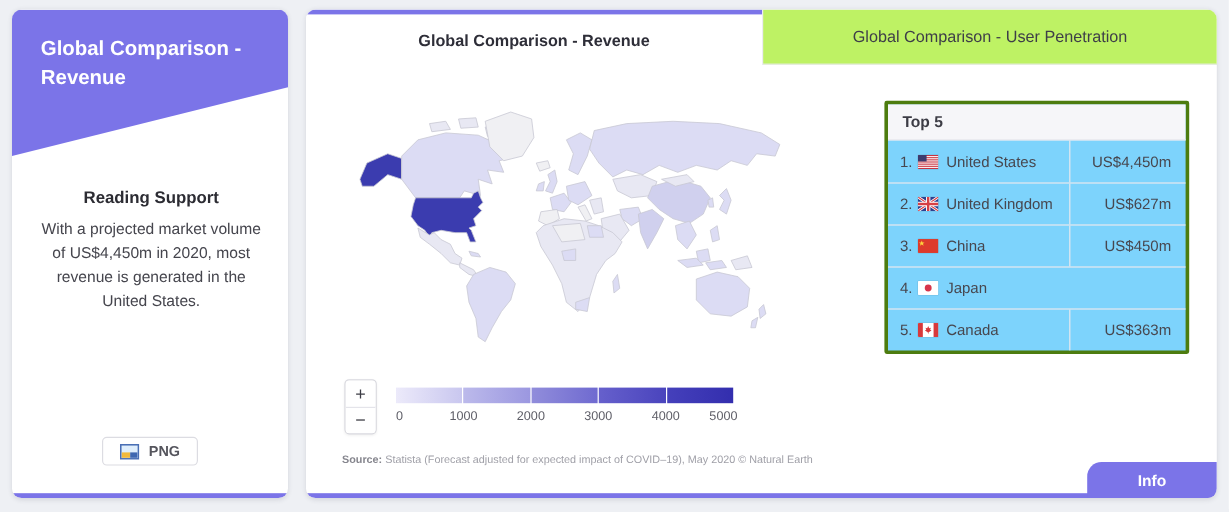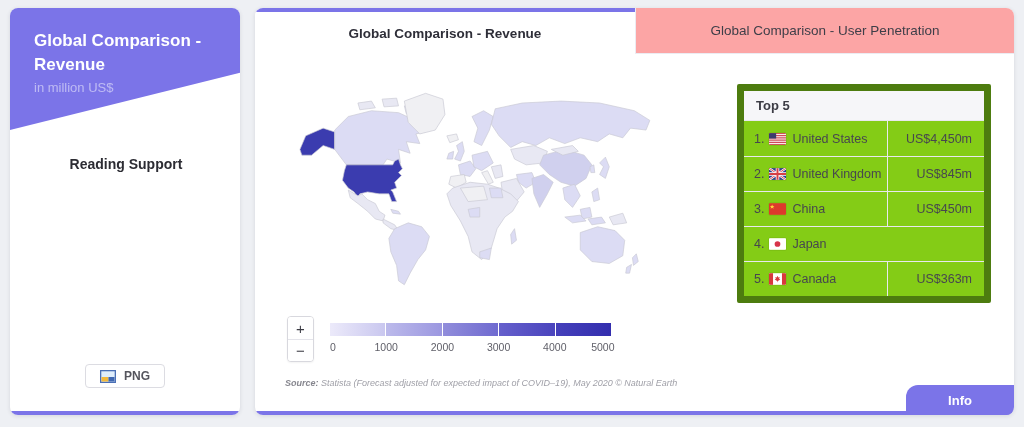--- a/index.html
+++ b/index.html
@@ -36,21 +36,21 @@
     font-size:12px; font-weight:bold; color:#55555d;
   }
 
   
   #main-card { left:255px; top:8px; width:759px; height:407px; }
   .tab {
     position:absolute; top:0; height:46px; display:flex; align-items:center; justify-content:center;
     font-size:13.5px; cursor:pointer; background:#fff;
   }
   #tab-active { left:0; width:380px; border-top:4px solid var(--accent); font-weight:bold; color:#2e2e38; }
-  #tab-inactive { left:380px; right:0; background:#fca5a5; border-left:1px solid #ececf2; border-bottom:1px solid #ececf2; color:#3e3e48; }
+  #tab-inactive { left:380px; right:0; background:#bef264; border-left:1px solid #ececf2; border-bottom:1px solid #ececf2; color:#3e3e48; }
 
   #world-map { position:absolute; left:28px; top:66px; width:436px; height:232px; }
   #world-map path, #world-map polygon { stroke:#c9c9d4; stroke-width:.7; stroke-linejoin:round; }
   .m-us{fill:var(--map-max)} .m-low{fill:var(--map-low)} .m-mid{fill:var(--map-mid)}
   .m-no{fill:var(--map-nodata)} .m-ft{fill:var(--map-faint)}
 
   .zoom-ctl {
     position:absolute; left:32px; top:308px; width:27px;
     border:1px solid #d8d8de; border-radius:4px; background:#fff; overflow:hidden;
     box-shadow:0 1px 2px rgba(0,0,0,.05);
@@ -60,52 +60,52 @@
   .zoom-btn + .zoom-btn { border-top:1px solid #e4e4ea; }
 
   .legend { position:absolute; left:75px; top:315px; width:281px; }
   .legend-bar { display:flex; gap:1px; height:13px; }
   .legend-seg { flex:1; }
   .legend-ticks { position:relative; height:14px; margin-top:5px; font-size:10.5px; color:#5f5f68; }
   .legend-ticks span { position:absolute; transform:translateX(-50%); }
   .legend-ticks span:first-child { transform:none; }
   .legend-ticks span:last-child { transform:translateX(-85%); }
 
-  .top5 { position:absolute; left:482px; top:76px; width:254px; border:7px solid #4d7c0f; border-radius:2px; background:#84cc16; }
+  .top5 { position:absolute; left:482px; top:76px; width:254px; border:3px solid #4d7c0f; border-radius:2px; background:#7dd3fc; }
   .t5-head { height:30px; background:#f6f6f9; display:flex; align-items:center; padding:0 12px;
     font-size:13px; font-weight:bold; color:#3c3c45; border-bottom:1px solid #e8e8ee; }
   .t5-row { display:flex; height:35px; font-size:12.5px; color:#47474f; }
   .t5-row + .t5-row { border-top:1px solid #e8e8ee; }
   .t5-country { flex:1; display:flex; align-items:center; padding:0 10px; white-space:nowrap; overflow:hidden; }
   .t5-value { width:97px; border-left:1px solid #e8e8ee; display:flex; align-items:center;
     justify-content:flex-end; padding:0 12px; }
   .flag { width:17px; height:12px; border-radius:1px; box-shadow:0 0 0 .5px rgba(0,0,0,.10);
     margin:0 6px 0 5px; flex:none; }
 
   .source-line { position:absolute; left:30px; top:370px; width:452px; font-size:9px;
-    color:#a0a0a8; white-space:nowrap; overflow:hidden;font-style:italic; }
+    color:#a0a0a8; white-space:nowrap; overflow:hidden; }
   .source-line b { color:#86868e; }
 
   .info-btn {
     position:absolute; right:0; bottom:0; width:108px; height:30px; z-index:3;
     background:var(--accent); color:#fff; font-size:13px; font-weight:bold;
     display:flex; align-items:center; justify-content:center;
     border-radius:12px 0 0 0; cursor:pointer;
   }
 </style>
 </head>
 <body>
 
 <div class="card" id="left-card">
   <div class="panel-header">
     <div class="panel-title">Global Comparison - Revenue</div>
-    <div class="panel-subtitle">in million US$</div>
   </div>
   <div class="reading">
     <h3>Reading Support</h3>
+    <p>With a projected market volume of US$4,450m in 2020, most revenue is generated in the United States.</p>
   </div>
   <div class="png-btn">
     <svg width="16" height="13" viewBox="0 0 16 13">
       <rect x="0.5" y="0.5" width="15" height="12" fill="#dfeefc" stroke="#4a6fb5" stroke-width="1.6"></rect>
       <rect x="1.5" y="7" width="7" height="4.5" fill="#f2b93c"></rect>
       <rect x="8.5" y="7" width="6" height="4.5" fill="#3f67b0"></rect>
     </svg>
     <span>PNG</span>
   </div>
   <div class="accent-strip"></div>
@@ -240,21 +240,21 @@
         <span>2.</span>
         <svg class="flag" viewBox="0 0 19 13">
           <rect width="19" height="13" fill="#2b3f8e"></rect>
           <path d="M0,0 L19,13 M19,0 L0,13" stroke="#fff" stroke-width="2.6"></path>
           <path d="M0,0 L19,13 M19,0 L0,13" stroke="#d64045" stroke-width="1"></path>
           <path d="M9.5,0 V13 M0,6.5 H19" stroke="#fff" stroke-width="4"></path>
           <path d="M9.5,0 V13 M0,6.5 H19" stroke="#d64045" stroke-width="2.2"></path>
         </svg>
         <span>United Kingdom</span>
       </div>
-      <div class="t5-value">US$845m</div>
+      <div class="t5-value">US$627m</div>
     </div>
 
     <div class="t5-row">
       <div class="t5-country">
         <span>3.</span>
         <svg class="flag" viewBox="0 0 19 13">
           <rect width="19" height="13" fill="#dd3a2c"></rect>
           <polygon fill="#ffd23c" points="3.5,1.4 4.2,3.2 6.1,3.2 4.6,4.4 5.2,6.2 3.5,5.1 1.8,6.2 2.4,4.4 0.9,3.2 2.8,3.2"></polygon>
         </svg>
         <span>China</span>

